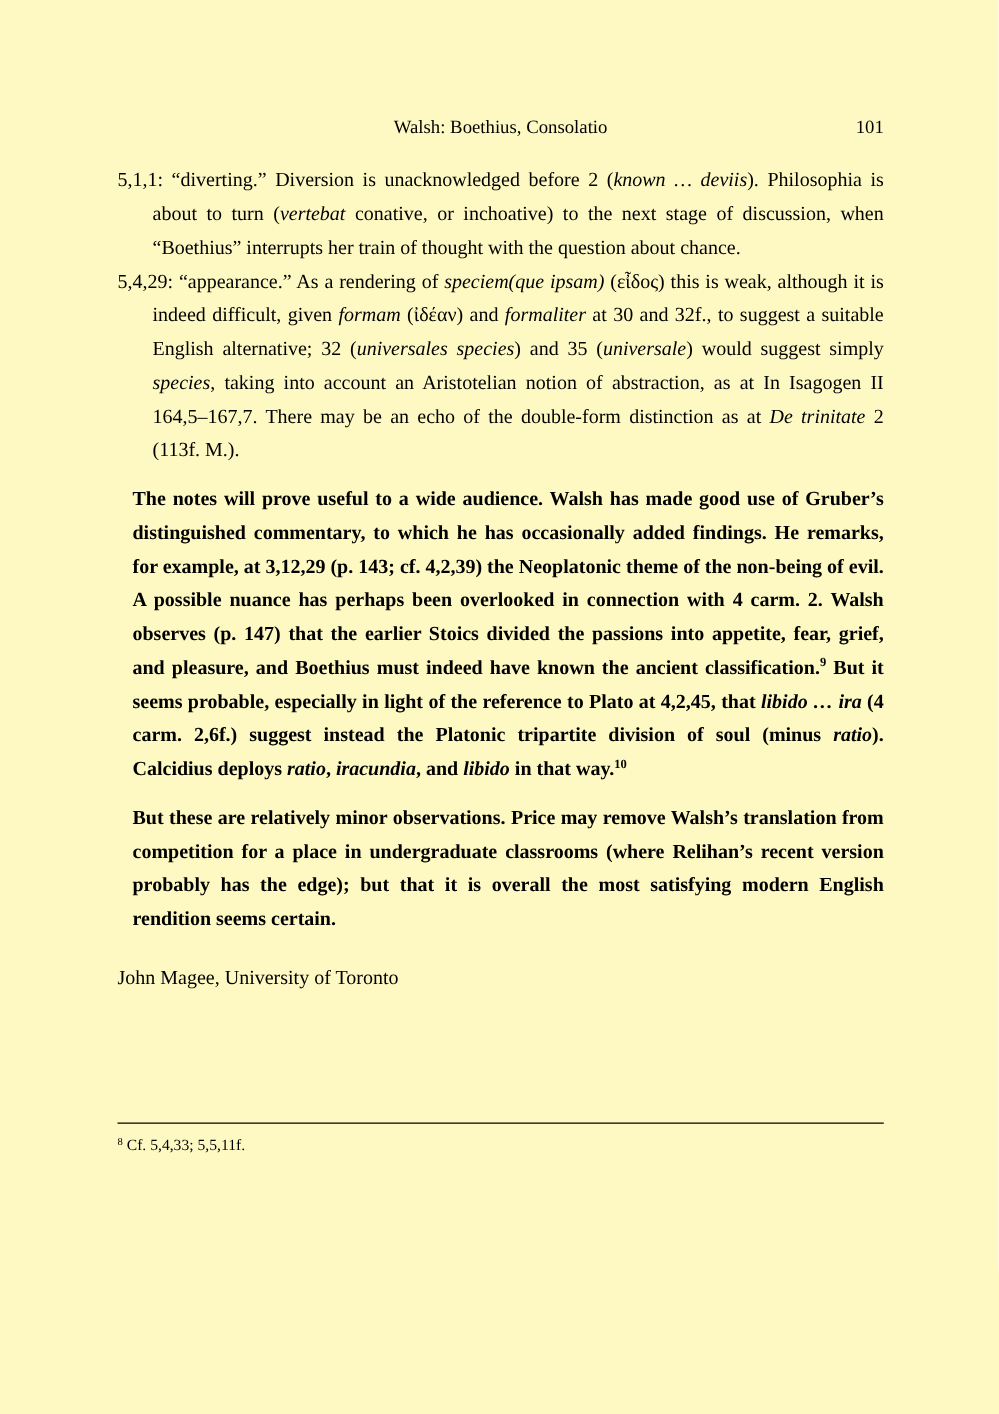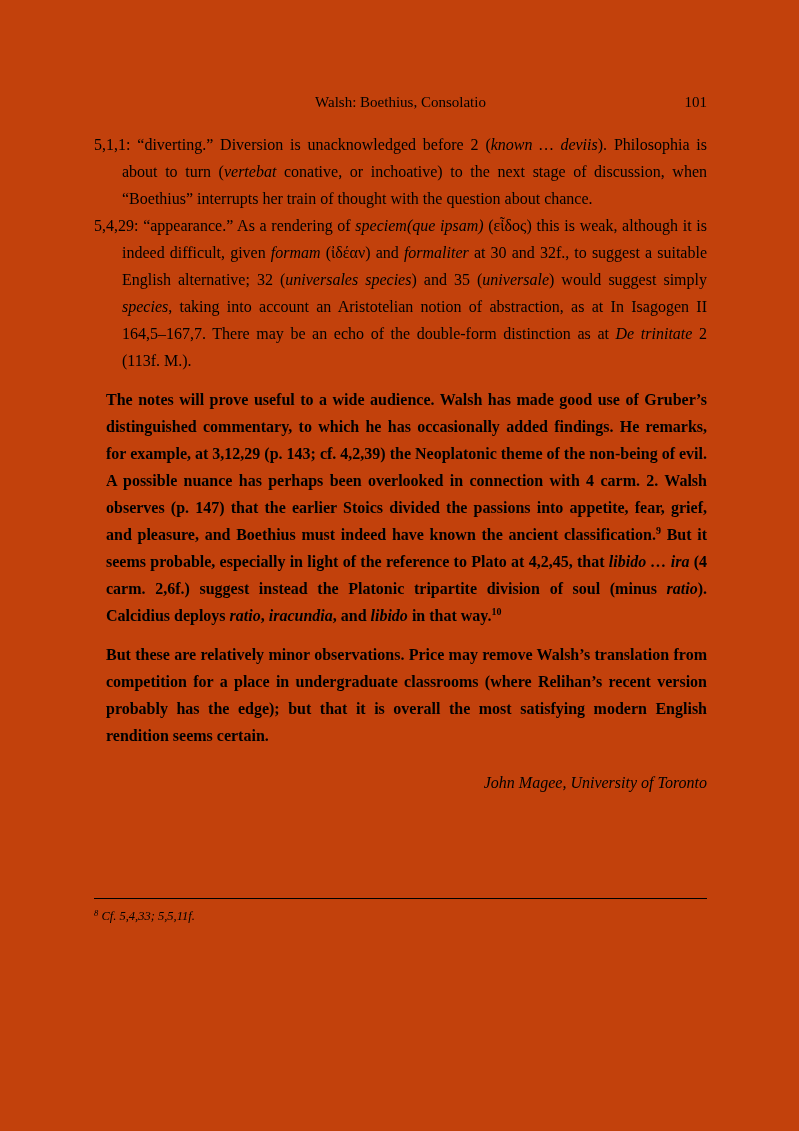--- a/index.html
+++ b/index.html
@@ -1,20 +1,20 @@
 <!DOCTYPE html>
 <html><head>
 <meta charset="utf-8">
 <style>
   html, body { margin: 0; padding: 0; background: #ffffff; }
   .page {
     position: relative;
     width: 799px;
     height: 1131px;
-    background: #c2410c;
+    background: #fef9c3;
     color: #000000;
     font-family: "Liberation Serif", "DejaVu Serif", serif;
     overflow: hidden;
   }
   .header {
     position: absolute;
     top: 93px;
     left: 94px;
     width: 613px;
     font-size: 15px;
@@ -26,34 +26,34 @@
     position: absolute;
     top: 131px;
     left: 94px;
     width: 613px;
     font-size: 16px;
     line-height: 27px;
     text-align: justify;
   }
   .note { margin: 0; padding-left: 28px; text-indent: -28px; }
   .para { margin: 12px 0 0 12px; font-weight: bold; }
-  .signature { margin: 20px 0 0 0; text-align: right; font-style: italic; }
+  .signature { margin: 20px 0 0 0; text-align: left; }
   em { font-style: italic; }
   .body-text sup { font-size: 10px; line-height: 0; vertical-align: 6px; }
   .footnotes {
     position: absolute;
     top: 898px;
     left: 94px;
     width: 613px;
     font-size: 12.5px;
     line-height: 16.5px;
     text-align: justify;
   }
   .fn-rule { border: 0; border-top: 1px solid #000; margin: 0 0 9px 0; height: 0; }
-  .footnote { margin: 0; font-style: italic; }
+  .footnote { margin: 0; }
   .fn-marker { font-size: 8.5px; line-height: 0; vertical-align: 4px; }
 </style>
 </head>
 <body>
 
 <div class="page">
 
   <div class="header">
     <span class="header-title">Walsh: Boethius, Consolatio</span>
     <span class="page-number">101</span>

